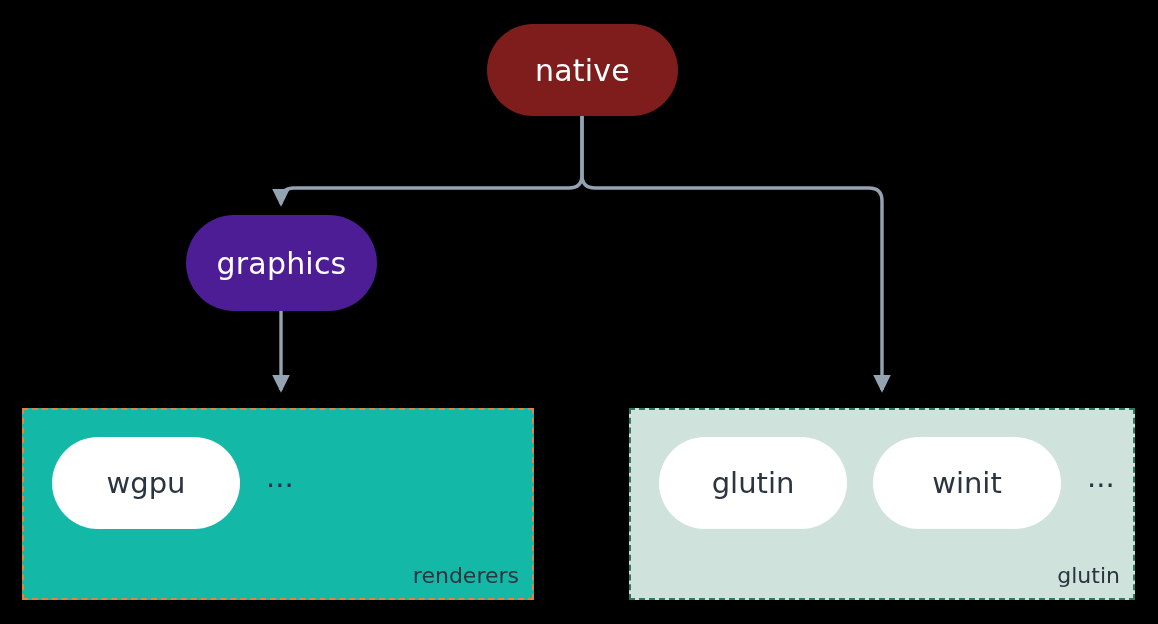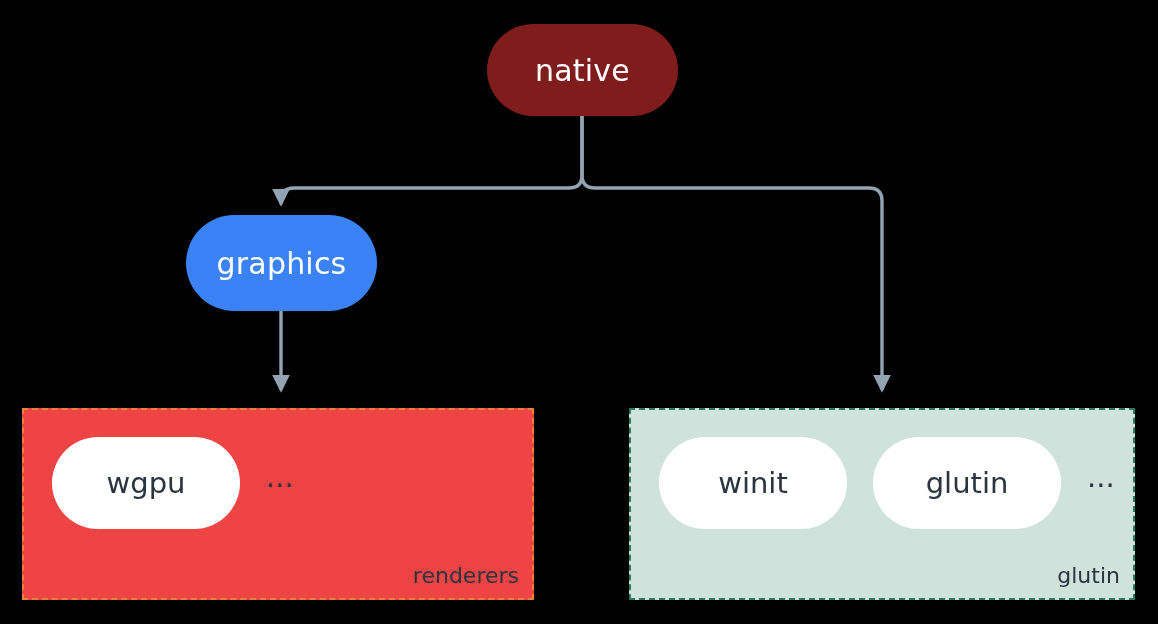--- a/index.html
+++ b/index.html
@@ -42,37 +42,37 @@
     width: 191px;
     height: 92px;
     background: #7f1d1d;
     border-radius: 46px;
   }
   .node-graphics {
     left: 186px;
     top: 215px;
     width: 191px;
     height: 96px;
-    background: #3b82f6;
+    background: #4c1d95;
     border-radius: 48px;
   }
 
   
   .cluster {
     position: absolute;
     box-sizing: border-box;
     border-style: dashed;
     border-width: 2px;
   }
   .cluster-renderers {
     left: 22px;
     top: 408px;
     width: 512px;
     height: 192px;
-    background: #ef4444;
+    background: #14b8a6;
     border-color: #E8813A;
   }
   .cluster-shells {
     left: 629px;
     top: 408px;
     width: 506px;
     height: 192px;
     background: #CFE2DC;
     border-color: #2D7A63;
   }
@@ -153,23 +153,23 @@
         <span>wgpu</span>
       </div>
       <span class="ellipsis">...</span>
     </div>
     <span class="cluster-label">renderers</span>
   </div>
 
   <div class="cluster cluster-shells">
     <div class="leaf-row">
       <div class="leaf">
-        <span>winit</span>
+        <span>glutin</span>
       </div>
       <div class="leaf">
-        <span>glutin</span>
+        <span>winit</span>
       </div>
       <span class="ellipsis">...</span>
     </div>
     <span class="cluster-label">glutin</span>
   </div>
 
 </div>
 
 </body></html>

